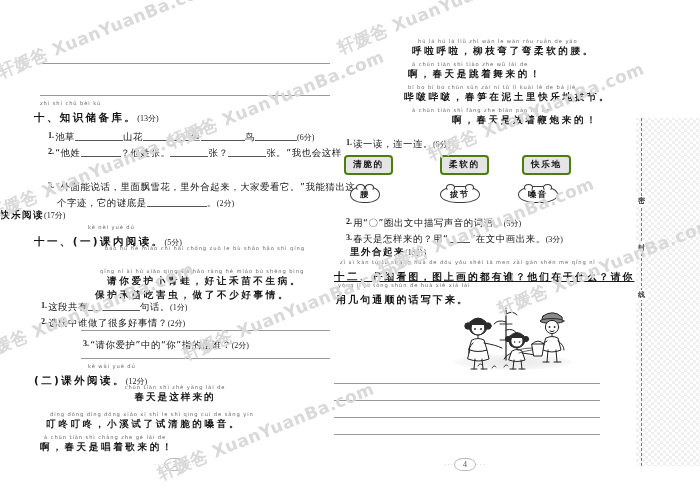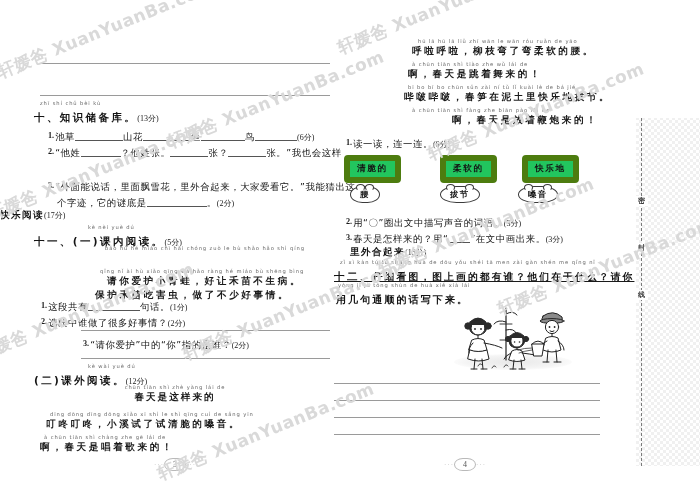--- a/index.html
+++ b/index.html
@@ -46,23 +46,23 @@
     font-family:"DejaVu Sans","Liberation Sans",sans-serif;
     font-size:5.2px;color:#666;letter-spacing:.9px;white-space:nowrap;
   }
   .center-title{text-align:center;font-weight:700;font-size:9.6px;letter-spacing:2px;}
   .banner{text-align:left;font-weight:700;font-size:9.6px;letter-spacing:1.4px;}
 
   .poem-line{font-weight:700;font-size:9.6px;letter-spacing:2.6px;white-space:nowrap;}
 
   
   .bub-rect{
-    display:inline-block;border:6px solid #4d7c0f;border-radius:4px;
+    display:inline-block;border:2px solid #4d7c0f;border-radius:4px;
     padding:2px 7px;font-size:8.6px;letter-spacing:1.6px;font-weight:700;
-    background:#22c55e;
+    background:#e5e5e5;
   }
   .bub-cloud{
     display:inline-block;border:1px solid #3a3a3a;border-radius:50%/60%;
     padding:2px 9px;font-size:8.4px;letter-spacing:1.4px;font-weight:700;
     background:#fff;position:relative;
   }
   .bub-cloud::before,.bub-cloud::after{
     content:"";position:absolute;width:7px;height:5px;border:1px solid #3a3a3a;
     border-radius:50%;background:#fff;
   }

